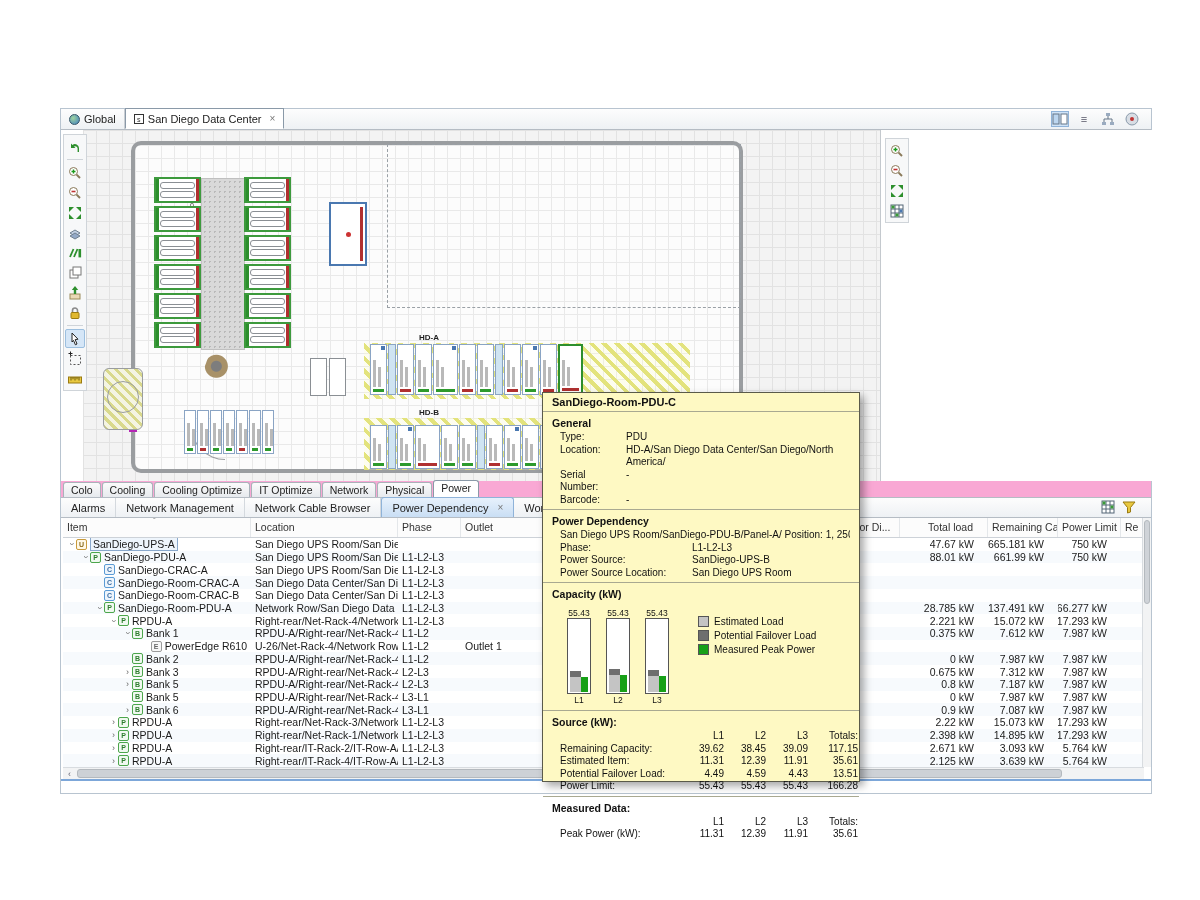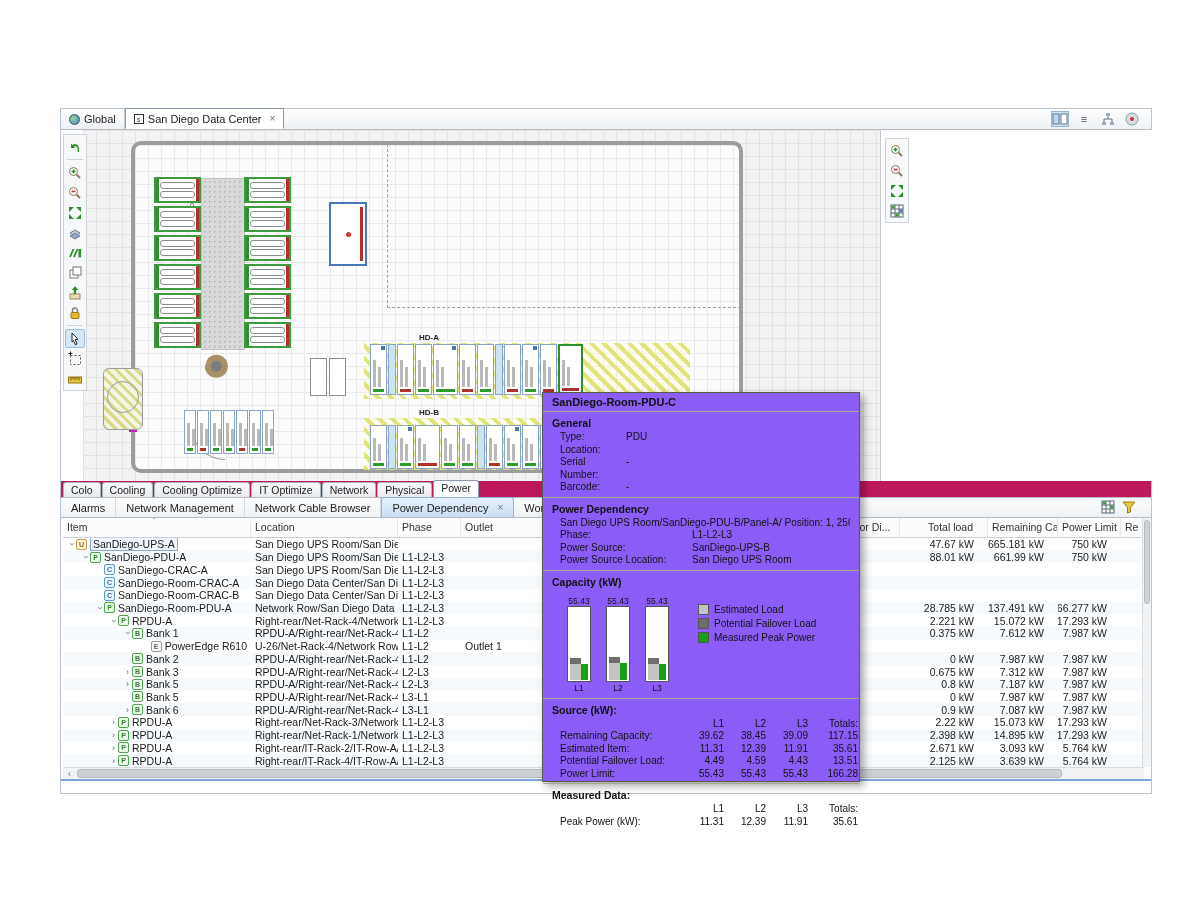--- a/index.html
+++ b/index.html
@@ -61,21 +61,21 @@
   .runit.sel{border:2px solid #2d8f2d;}
   .runit .g1,.runit .g2{position:absolute;bottom:7px;width:3px;background:#b9b9b9;}
   .runit .g1{left:2px;height:55%;}
   .runit .g2{left:7px;height:40%;}
   .runit .bbar{position:absolute;left:2px;right:2px;bottom:2px;height:3px;}
   .runit .corner{position:absolute;right:1px;top:1px;width:4px;height:4px;background:#4a78b0;}
   .bbar.green{background:#2d9a2d;} .bbar.red{background:#b03030;}
   .rightpane{position:absolute;left:821px;top:0;width:271px;height:351px;background:#fff;}
   
   .layertabs{position:absolute;left:0;top:372px;width:100%;height:17px;display:flex;align-items:flex-end;
-    background:#be185d;border-bottom:1px solid #b5bcc4;font-size:10.5px;color:#222;padding-left:2px;}
+    background:#f9a8d4;border-bottom:1px solid #b5bcc4;font-size:10.5px;color:#222;padding-left:2px;}
   .ltab{padding:1px 7px 2px;border:1px solid #aab2ba;border-bottom:none;border-radius:3px 3px 0 0;
     background:linear-gradient(#fbfbfb,#e7eaee);margin-right:1px;height:15px;}
   .ltab.active{background:#fff;height:17px;font-weight:normal;border-color:#8a99a8;}
   
   .viewtabs{position:absolute;left:0;top:389px;width:100%;height:20px;display:flex;align-items:flex-end;
     background:linear-gradient(#fdfdfd,#eef1f4);border-bottom:1px solid #b5bcc4;font-size:11px;color:#222;}
   .vtab{display:flex;align-items:center;gap:5px;padding:0 10px;height:19px;border-right:1px solid #d4d9de;}
   .vtab.active{background:linear-gradient(#e7f1fc,#c9def4);border:1px solid #8fb3d9;border-bottom:none;
     border-radius:3px 3px 0 0;height:20px;}
   .panelicons{margin-left:auto;display:flex;gap:6px;padding-right:14px;align-items:center;}
@@ -108,21 +108,21 @@
   
   .statusbar{position:absolute;left:0;top:673px;width:100%;height:13px;background:#fff;
     display:flex;align-items:center;justify-content:flex-end;gap:16px;font-size:9.5px;color:#444;padding-right:18px;}
   .sitem{display:flex;align-items:center;gap:4px;white-space:nowrap;}
   .sic{width:9px;height:9px;border-radius:50%;flex:none;}
   .sic.err{background:#c23b3b;}
   .sic.warn{width:0;height:0;border-radius:0;border-left:5px solid transparent;border-right:5px solid transparent;border-bottom:9px solid #e8b832;}
   .sic.clock{background:#b07a3a;}
   .sic.mem{background:#9aa0a6;border-radius:2px;}
   
-  .tooltip{position:absolute;left:481px;top:283px;width:318px;height:390px;background:#8b5cf6;
+  .tooltip{position:absolute;left:481px;top:283px;width:318px;height:390px;background:#fef9c3;
     border:1px solid #5a5a4a;box-shadow:4px 4px 8px rgba(0,0,0,.35);z-index:50;font-size:10px;color:#111;}
   .tt-title{font-weight:bold;font-size:11px;padding:3px 9px 2px;}
   .tt-sep{border-top:1px solid #a9a991;margin:1px 0 2px;}
   .tt-sec{padding:1px 9px 2px;}
   .tt-h{font-weight:bold;font-size:10.5px;margin:2px 0 2px;}
   .tt-row{display:flex;line-height:12.5px;padding-left:8px;}
   .tt-lab{flex:none;}
   .tt-line{padding-left:8px;line-height:12.5px;white-space:nowrap;overflow:hidden;}
   .gen .tt-lab{width:66px;} .pd .tt-lab{width:132px;}
   .cap-wrap{display:flex;padding:6px 0 2px 14px;}
@@ -950,20 +950,21 @@
     <div class="tt-sep"></div>
     <div class="tt-sec gen">
       <div class="tt-h">General</div>
       <div id="tt-general">
           <div class="tt-row">
             <span class="tt-lab">Type:</span>
             <span>PDU</span>
           </div>
           <div class="tt-row">
             <span class="tt-lab">Location:</span>
+            <span>HD-A/San Diego Data Center/San Diego/North America/</span>
           </div>
           <div class="tt-row">
             <span class="tt-lab">Serial Number:</span>
             <span>-</span>
           </div>
           <div class="tt-row">
             <span class="tt-lab">Barcode:</span>
             <span>-</span>
           </div>
         </div>

